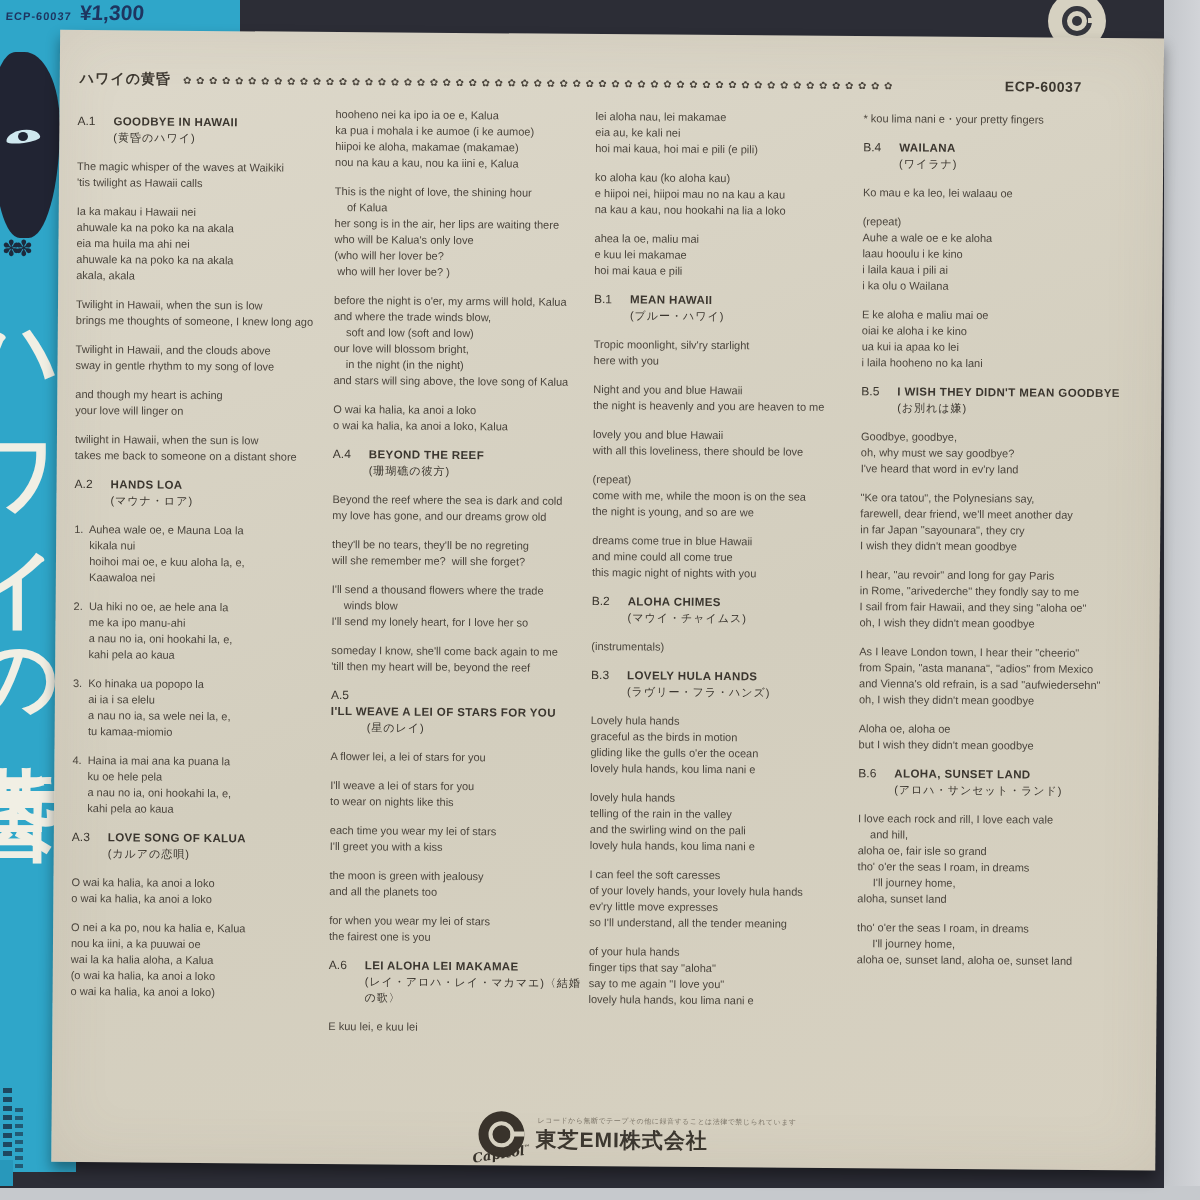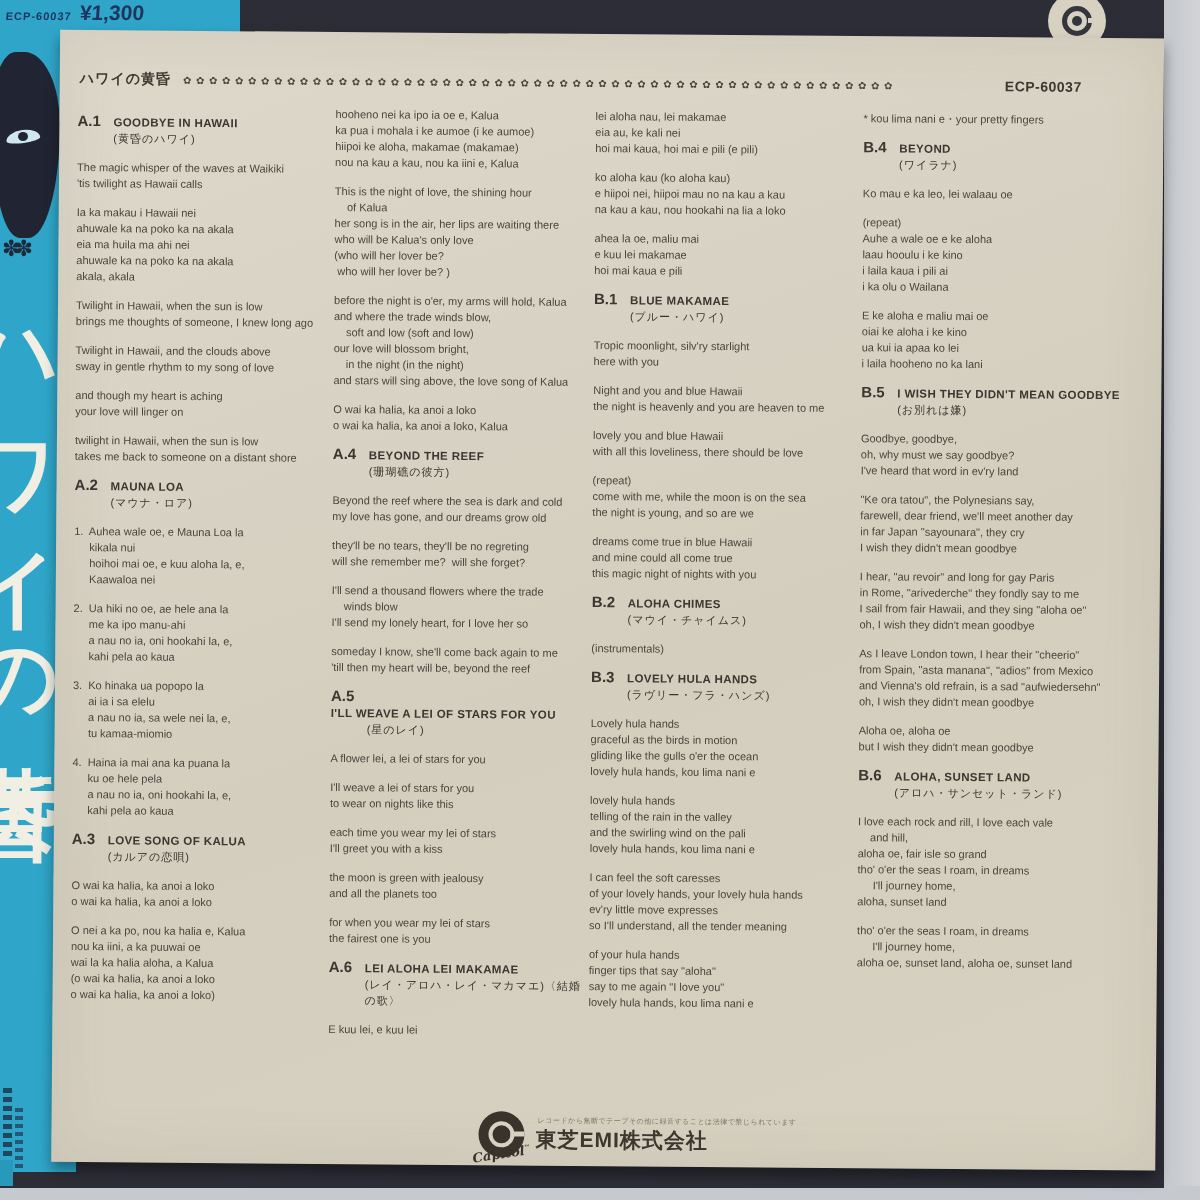--- a/index.html
+++ b/index.html
@@ -44,21 +44,21 @@
   .hdr .jp{font-size:14px;font-weight:bold;letter-spacing:1px;white-space:nowrap;}
   .hdr .orn{flex:1;margin:0 12px;overflow:hidden;white-space:nowrap;font-size:10px;
     letter-spacing:4.6px;color:#4a443b;}
   .hdr .cat{font-size:14px;font-weight:bold;letter-spacing:.5px;white-space:nowrap;}
   .col{position:absolute;top:74px;color:#4b453d;font-size:11px;line-height:16px;}
   #col0{left:18px;width:252px;}
   #col1{left:276px;width:256px;}
   #col2{left:536px;width:260px;}
   #col3{left:804px;width:294px;}
   .song{margin:9px 0 13px;color:#3b362f;}
-  .song .num{display:inline-block;width:36px;font-weight:bold;font-size:15px;}
+  .song .num{display:inline-block;width:36px;font-weight:normal;font-size:12px;}
   .song .title{font-weight:bold;font-size:11.5px;letter-spacing:.4px;white-space:nowrap;}
   .song .sub{margin-left:36px;font-size:11px;letter-spacing:1px;}
   .stanza{margin:0 0 13px;}
   .line{white-space:pre-wrap;}
   
   .cap-logo{position:absolute;left:427px;top:1078px;width:46px;height:46px;background:#39332b;border-radius:50%;}
   .cap-logo .ring{position:absolute;left:10px;top:10px;width:26px;height:26px;border:4px solid #d6d1c1;border-radius:50%;box-sizing:border-box;}
   .cap-logo .notch{position:absolute;left:32px;top:20px;width:14px;height:5px;background:#d6d1c1;}
   .cap-word{position:absolute;left:421px;top:1113px;font-family:"DejaVu Serif",serif;font-style:italic;
     font-weight:bold;font-size:13px;color:#38332b;transform:rotate(-9deg);}
@@ -130,21 +130,21 @@
           <div class="line">sway in gentle rhythm to my song of love</div>
         </div>
         <div class="stanza">
           <div class="line">and though my heart is aching</div>
           <div class="line">your love will linger on</div>
         </div>
         <div class="stanza">
           <div class="line">twilight in Hawaii, when the sun is low</div>
           <div class="line">takes me back to someone on a distant shore</div>
         </div>
-        <div class="song"><span class="num">A.2</span><span class="title">MAUNA LOA</span><div class="sub">(マウナ・ロア)</div></div>
+        <div class="song"><span class="num">A.2</span><span class="title">HANDS LOA</span><div class="sub">(マウナ・ロア)</div></div>
         <div class="stanza">
           <div class="line">1.  Auhea wale oe, e Mauna Loa la</div>
           <div class="line">     kikala nui</div>
           <div class="line">     hoihoi mai oe, e kuu aloha la, e,</div>
           <div class="line">     Kaawaloa nei</div>
         </div>
         <div class="stanza">
           <div class="line">2.  Ua hiki no oe, ae hele ana la</div>
           <div class="line">     me ka ipo manu-ahi</div>
           <div class="line">     a nau no ia, oni hookahi la, e,</div>
@@ -254,21 +254,21 @@
         <div class="stanza">
           <div class="line">ko aloha kau (ko aloha kau)</div>
           <div class="line">e hiipoi nei, hiipoi mau no na kau a kau</div>
           <div class="line">na kau a kau, nou hookahi na lia a loko</div>
         </div>
         <div class="stanza">
           <div class="line">ahea la oe, maliu mai</div>
           <div class="line">e kuu lei makamae</div>
           <div class="line">hoi mai kaua e pili</div>
         </div>
-        <div class="song"><span class="num">B.1</span><span class="title">BLUE MAKAMAE</span><div class="sub">(ブルー・ハワイ)</div></div>
+        <div class="song"><span class="num">B.1</span><span class="title">MEAN HAWAII</span><div class="sub">(ブルー・ハワイ)</div></div>
         <div class="stanza">
           <div class="line">Tropic moonlight, silv'ry starlight</div>
           <div class="line">here with you</div>
         </div>
         <div class="stanza">
           <div class="line">Night and you and blue Hawaii</div>
           <div class="line">the night is heavenly and you are heaven to me</div>
         </div>
         <div class="stanza">
           <div class="line">lovely you and blue Hawaii</div>
@@ -311,21 +311,21 @@
           <div class="line">of your hula hands</div>
           <div class="line">finger tips that say "aloha"</div>
           <div class="line">say to me again "I love you"</div>
           <div class="line">lovely hula hands, kou lima nani e</div>
         </div>
       </div>
     <div class="col" id="col3">
         <div class="stanza">
           <div class="line">* kou lima nani e・your pretty fingers</div>
         </div>
-        <div class="song"><span class="num">B.4</span><span class="title">BEYOND</span><div class="sub">(ワイラナ)</div></div>
+        <div class="song"><span class="num">B.4</span><span class="title">WAILANA</span><div class="sub">(ワイラナ)</div></div>
         <div class="stanza">
           <div class="line">Ko mau e ka leo, lei walaau oe</div>
         </div>
         <div class="stanza">
           <div class="line">(repeat)</div>
           <div class="line">Auhe a wale oe e ke aloha</div>
           <div class="line">laau hooulu i ke kino</div>
           <div class="line">i laila kaua i pili ai</div>
           <div class="line">i ka olu o Wailana</div>
         </div>

